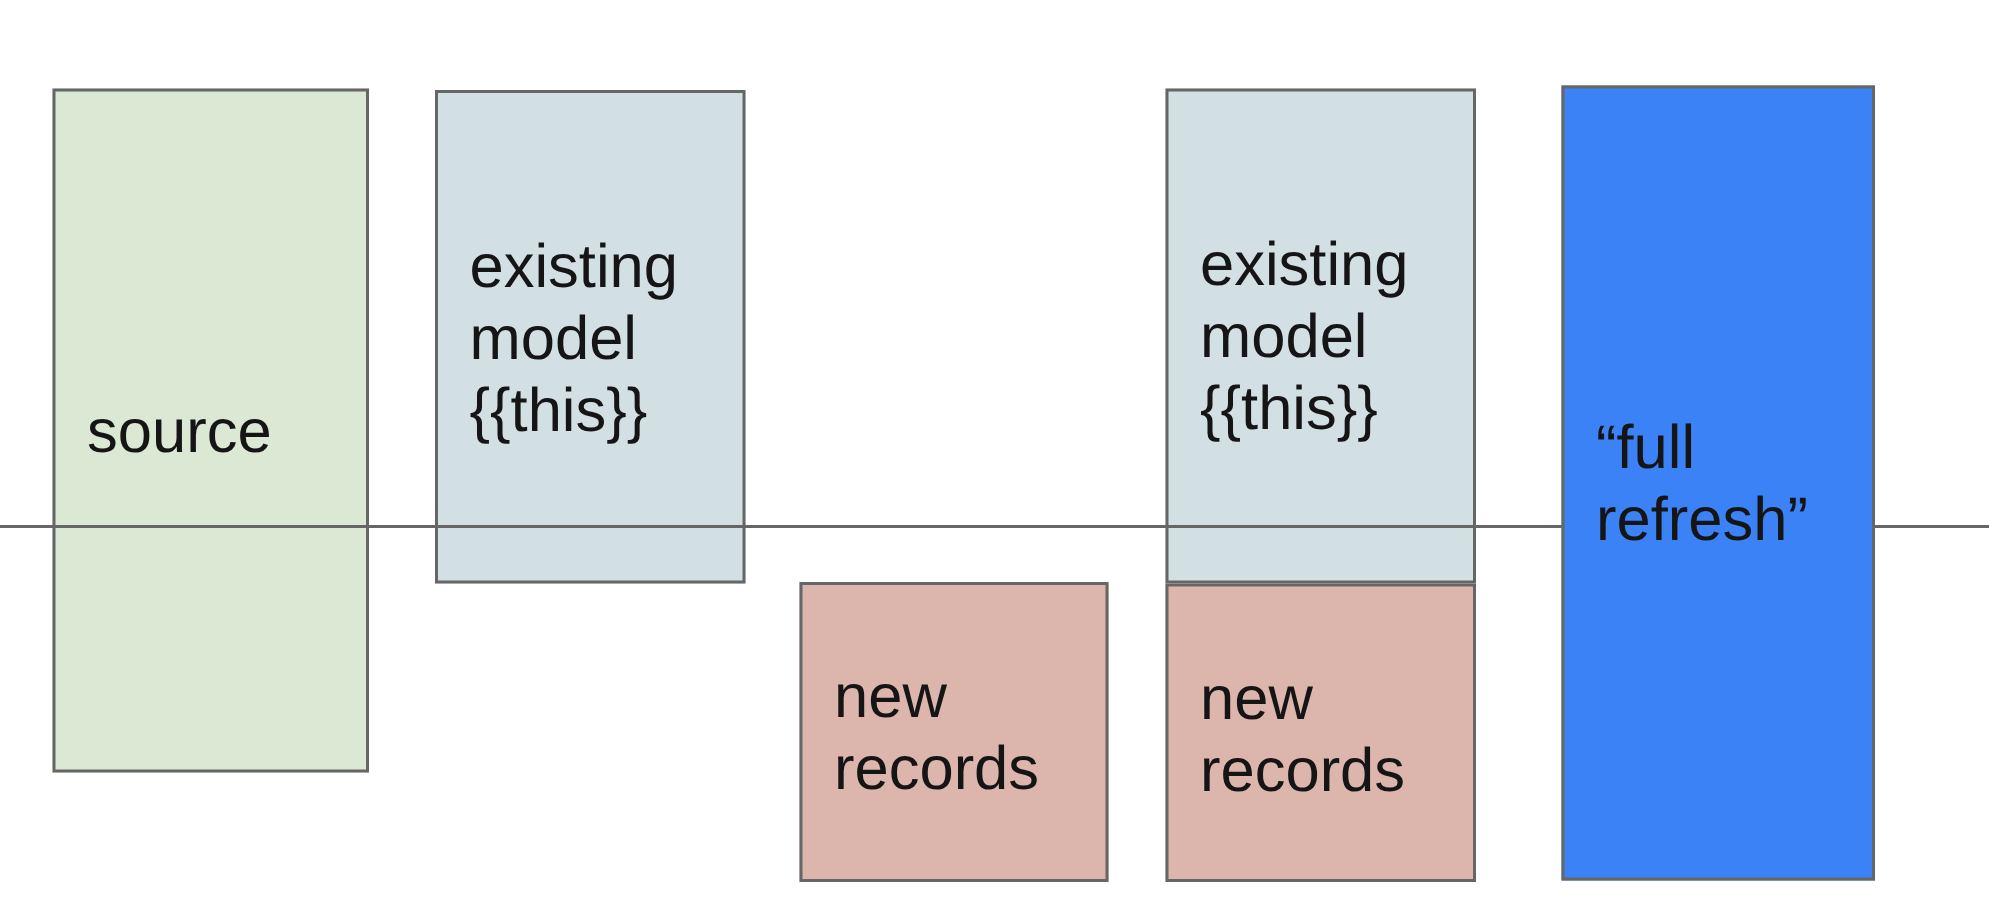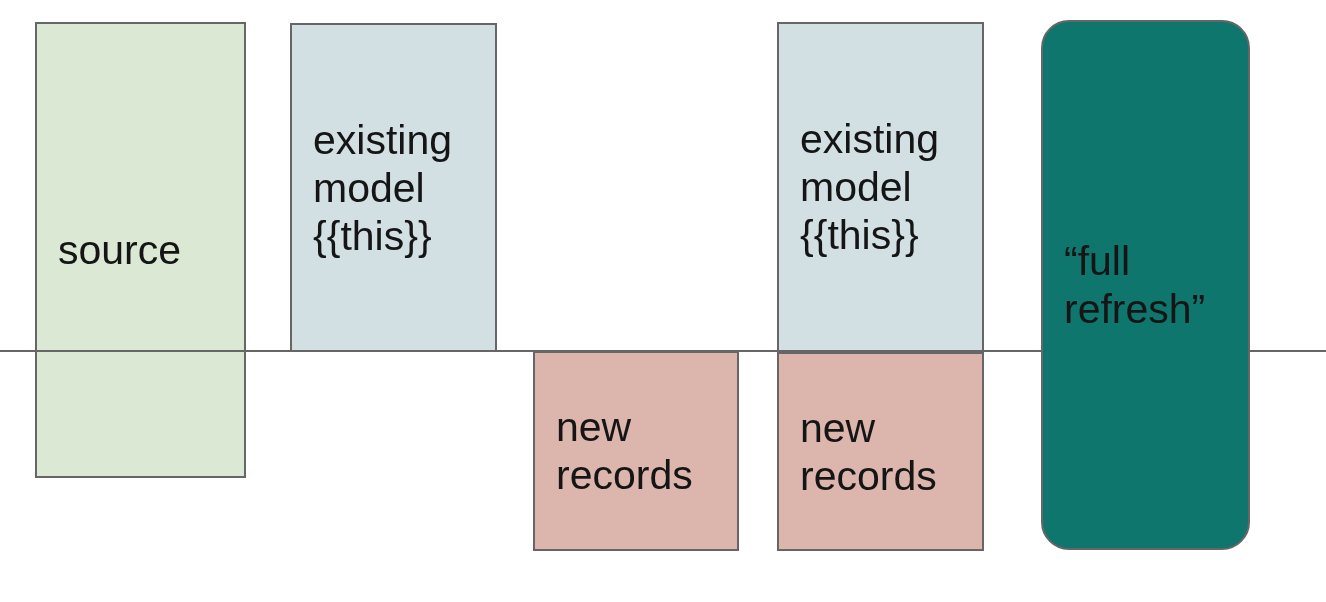--- a/index.html
+++ b/index.html
@@ -27,20 +27,21 @@
   .box {
     position: absolute;
     box-sizing: border-box;
     border: 2px solid #666666;
     display: flex;
     align-items: center;
     justify-content: flex-start;
     padding-left: 21px;
     padding-right: 8px;
     z-index: 1;
+    margin-top: 37px;
   }
   .box-label {
     font-size: 41px;
     line-height: 48px;
     color: #151515;
     white-space: pre-line;
     text-align: left;
     letter-spacing: 0;
   }
   
@@ -77,18 +78,18 @@
     <span class="box-label">existing
 model
 {{this}}</span>
   </div>
 
   <div class="box box-new-records-2" style="background-color: rgb(220, 182, 172);">
     <span class="box-label">new
 records</span>
   </div>
 
-  <div class="box box-full-refresh" style="background-color: #0f766e; border-radius: 28px;">
+  <div class="box box-full-refresh" style="background-color: #3b82f6;">
     <span class="box-label">“full
 refresh”</span>
   </div>
 
 </div>
 
 </body></html>

